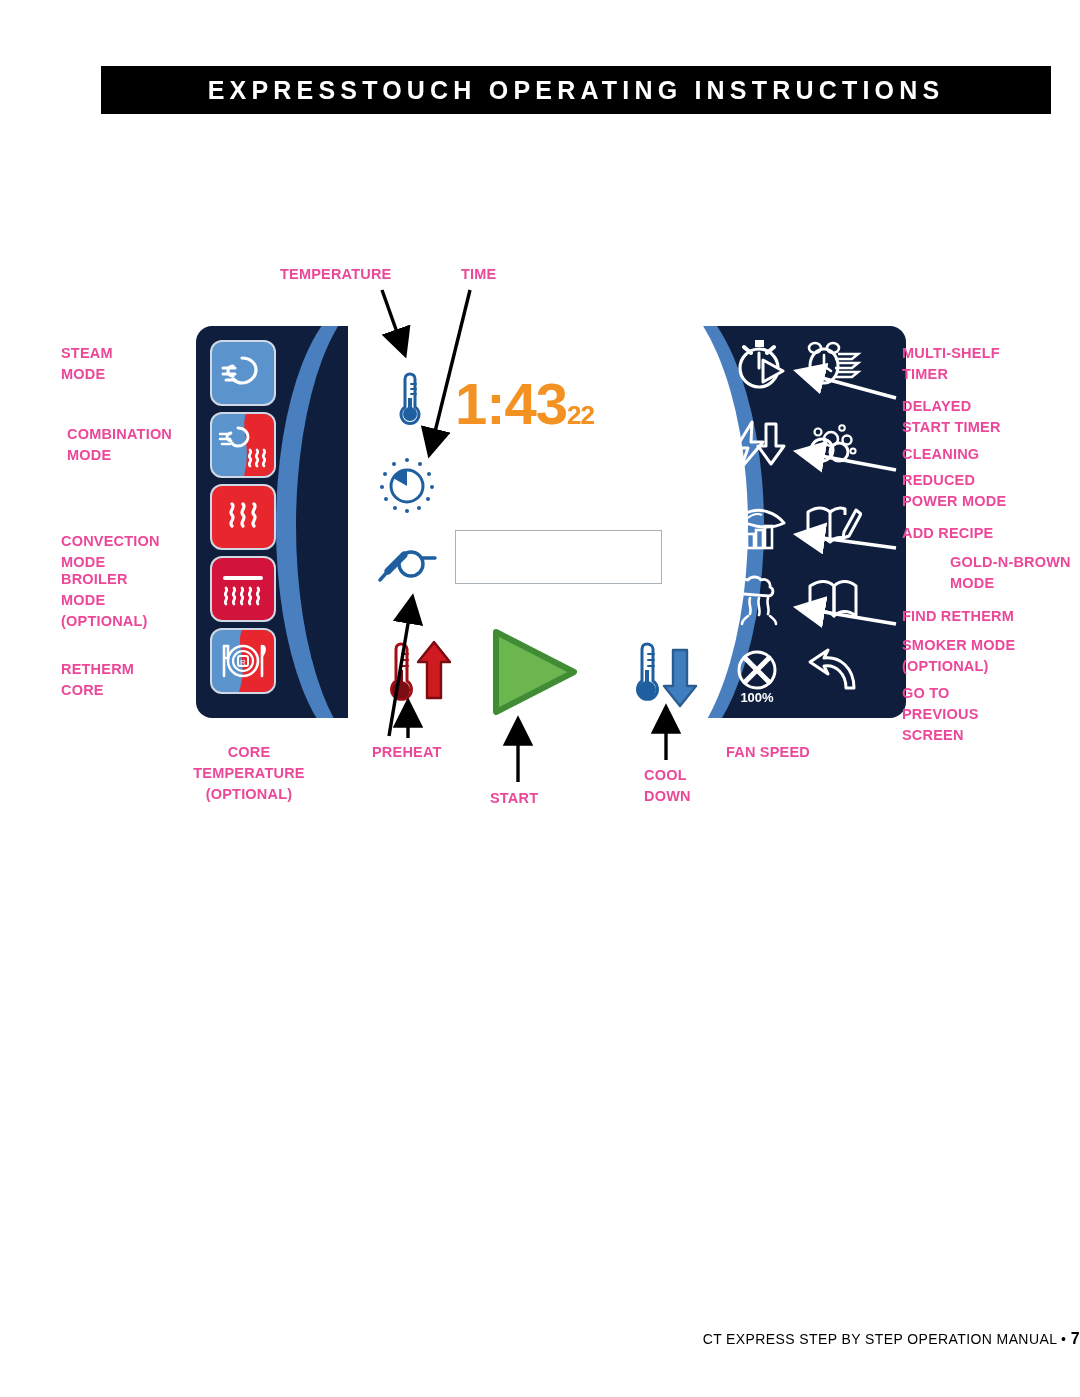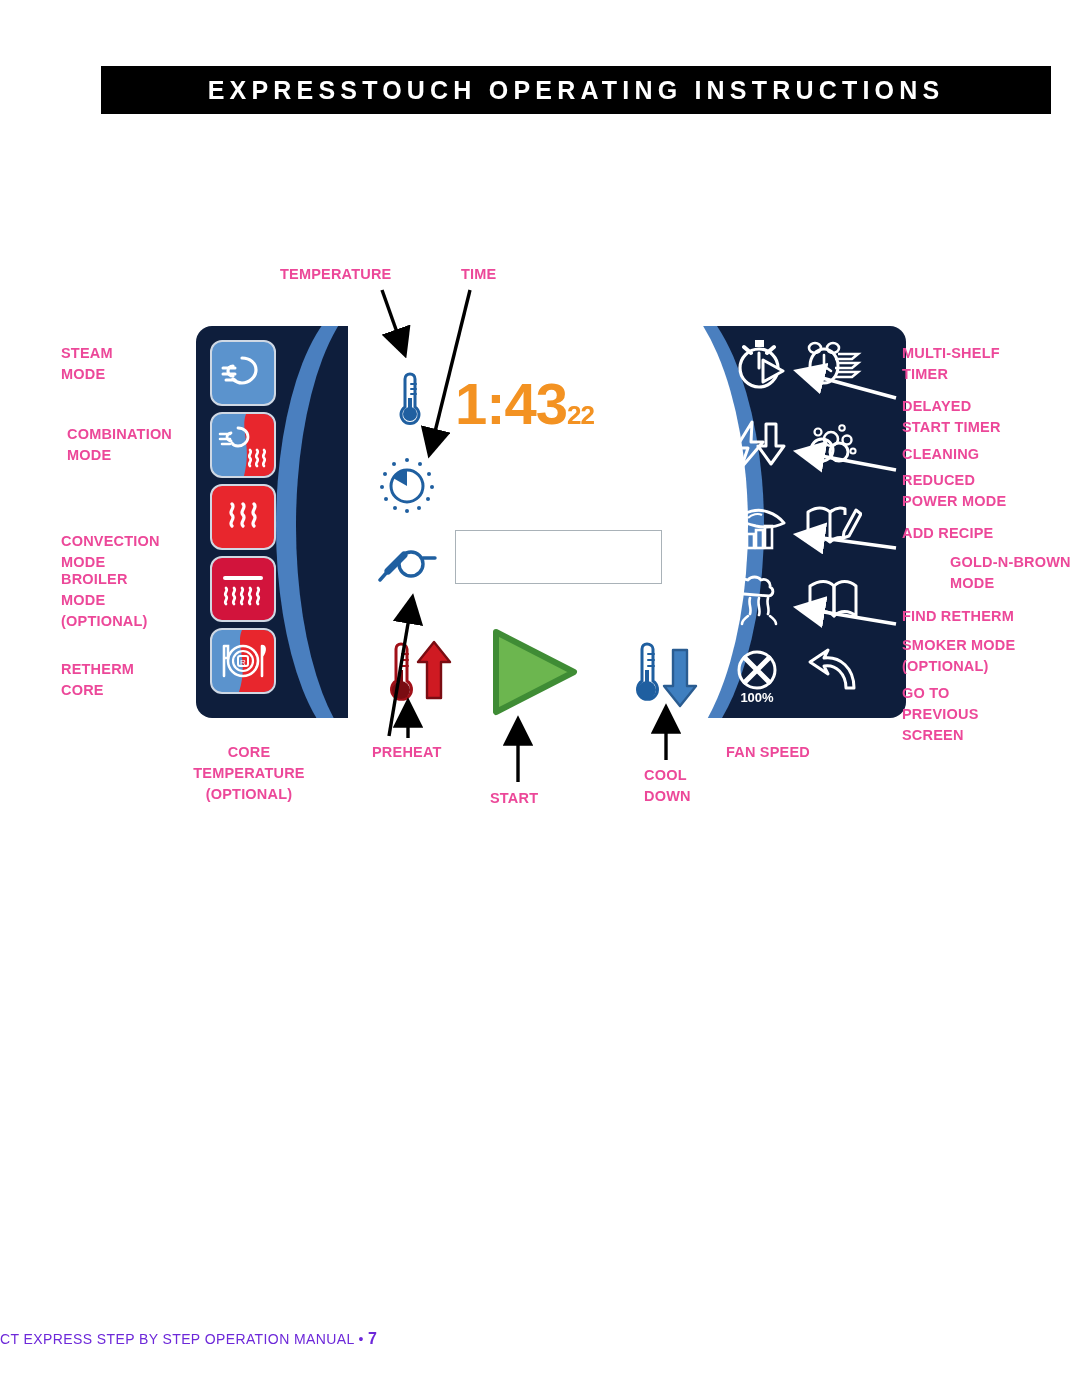--- a/index.html
+++ b/index.html
@@ -73,22 +73,22 @@
     background:#ffffff;border:1.5px solid #a9b2b8;
   }
 
   .ctr-icon{position:absolute;}
 
   
   .arrows{position:absolute;inset:0;pointer-events:none;}
 
   
   .footer{
-    position:absolute;left:0;top:1330px;width:1080px;text-align:left;
-    font-size:14px;color:#6d28d9;letter-spacing:.4px;
+    position:absolute;left:0;top:1330px;width:1080px;text-align:right;
+    font-size:14px;color:#000000;letter-spacing:.4px;
   }
   .footer b{font-size:16px;}
 </style>
 </head>
 <body>
 
 <div class="page">
 
   <div class="header-bar">
     <span>EXPRESSTOUCH OPERATING INSTRUCTIONS</span>

